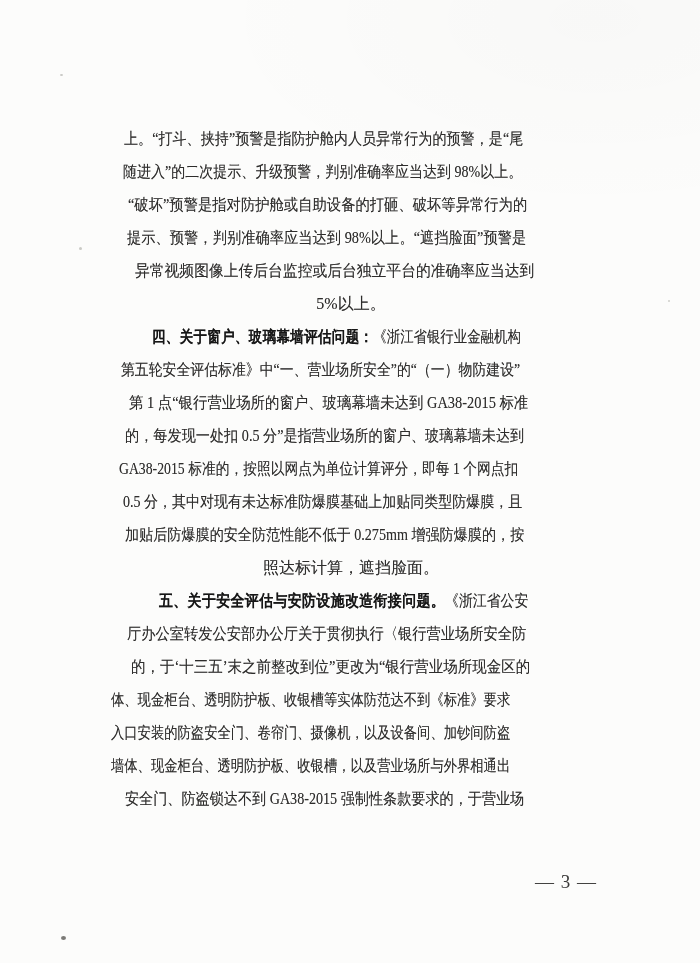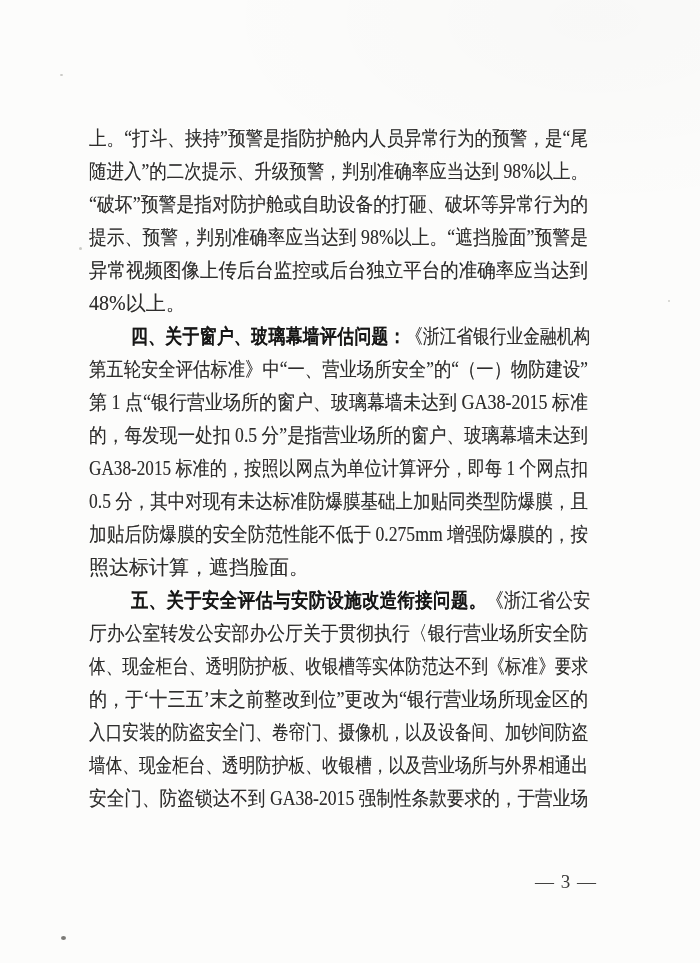--- a/index.html
+++ b/index.html
@@ -14,22 +14,23 @@
     width:700px;height:963px;
     background:
       radial-gradient(ellipse 400px 200px at 85% 2%, rgba(0,0,0,0.015), transparent),
       #fcfcfb;
   }
   .text-block{
     position:absolute;
     left:89px;top:122px;
     width:524px;
     color:#2e2d2c;
-    font-size:20px;
+    font-size:16px;
     text-shadow:0 0 0.5px rgba(30,30,30,0.4);
+    text-align:center;
   }
   .line{
     height:33px;
     line-height:33px;
     white-space:nowrap;
   }
   .fit{
     display:inline-block;
     white-space:nowrap;
     transform-origin:0 50%;
@@ -60,33 +61,33 @@
 </head>
 <body>
 
 <div class="page">
   <div class="text-block">
       <div class="line"><span class="fit" style="transform: scaleX(0.880719);">上。“打斗、挟持”预警是指防护舱内人员异常行为的预警，是“尾</span></div>
       <div class="line"><span class="fit" style="transform: scaleX(0.874677);">随进入”的二次提示、升级预警，判别准确率应当达到 98%以上。</span></div>
       <div class="line"><span class="fit" style="transform: scaleX(0.894723);">“破坏”预警是指对防护舱或自助设备的打砸、破坏等异常行为的</span></div>
       <div class="line"><span class="fit" style="transform: scaleX(0.892081);">提示、预警，判别准确率应当达到 98%以上。“遮挡脸面”预警是</span></div>
       <div class="line"><span class="fit" style="transform: scaleX(0.924162);">异常视频图像上传后台监控或后台独立平台的准确率应当达到</span></div>
-      <div class="line"><span class="fit">48%以上。</span></div>
+      <div class="line"><span class="fit">5%以上。</span></div>
       <div class="line indent"><span class="fit" style="transform: scaleX(0.838261);"><b class="hd">四、关于窗户、玻璃幕墙评估问题：</b>《浙江省银行业金融机构</span></div>
       <div class="line"><span class="fit" style="transform: scaleX(0.867123);">第五轮安全评估标准》中“一、营业场所安全”的“（一）物防建设”</span></div>
       <div class="line"><span class="fit" style="transform: scaleX(0.900102);">第 1 点“银行营业场所的窗户、玻璃幕墙未达到 GA38-2015 标准</span></div>
       <div class="line"><span class="fit" style="transform: scaleX(0.885018);">的，每发现一处扣 0.5 分”是指营业场所的窗户、玻璃幕墙未达到</span></div>
       <div class="line"><span class="fit" style="transform: scaleX(0.859611);">GA38-2015 标准的，按照以网点为单位计算评分，即每 1 个网点扣</span></div>
       <div class="line"><span class="fit" style="transform: scaleX(0.875522);">0.5 分，其中对现有未达标准防爆膜基础上加贴同类型防爆膜，且</span></div>
       <div class="line"><span class="fit" style="transform: scaleX(0.881529);">加贴后防爆膜的安全防范性能不低于 0.275mm 增强防爆膜的，按</span></div>
       <div class="line"><span class="fit">照达标计算，遮挡脸面。</span></div>
       <div class="line indent"><span class="fit" style="transform: scaleX(0.866906);"><b class="hd">五、关于安全评估与安防设施改造衔接问题。</b>《浙江省公安</span></div>
       <div class="line"><span class="fit" style="transform: scaleX(0.891156);">厅办公室转发公安部办公厅关于贯彻执行〈银行营业场所安全防</span></div>
+      <div class="line"><span class="fit" style="transform: scaleX(0.905571);">的，于‘十三五’末之前整改到位”更改为“银行营业场所现金区的</span></div>
       <div class="line"><span class="fit" style="transform: scaleX(0.831746);">体、现金柜台、透明防护板、收银槽等实体防范达不到《标准》要求</span></div>
-      <div class="line"><span class="fit" style="transform: scaleX(0.905571);">的，于‘十三五’末之前整改到位”更改为“银行营业场所现金区的</span></div>
       <div class="line"><span class="fit" style="transform: scaleX(0.831746);">入口安装的防盗安全门、卷帘门、摄像机，以及设备间、加钞间防盗</span></div>
       <div class="line"><span class="fit" style="transform: scaleX(0.831746);">墙体、现金柜台、透明防护板、收银槽，以及营业场所与外界相通出</span></div>
       <div class="line"><span class="fit" style="transform: scaleX(0.88241);">安全门、防盗锁达不到 GA38-2015 强制性条款要求的，于营业场</span></div>
     </div>
   <div class="page-number">— 3 —</div>
   <div class="speck speck-1"></div>
   <div class="speck speck-2"></div>
   <div class="speck speck-3"></div>
   <div class="speck speck-4"></div>
 </div>

